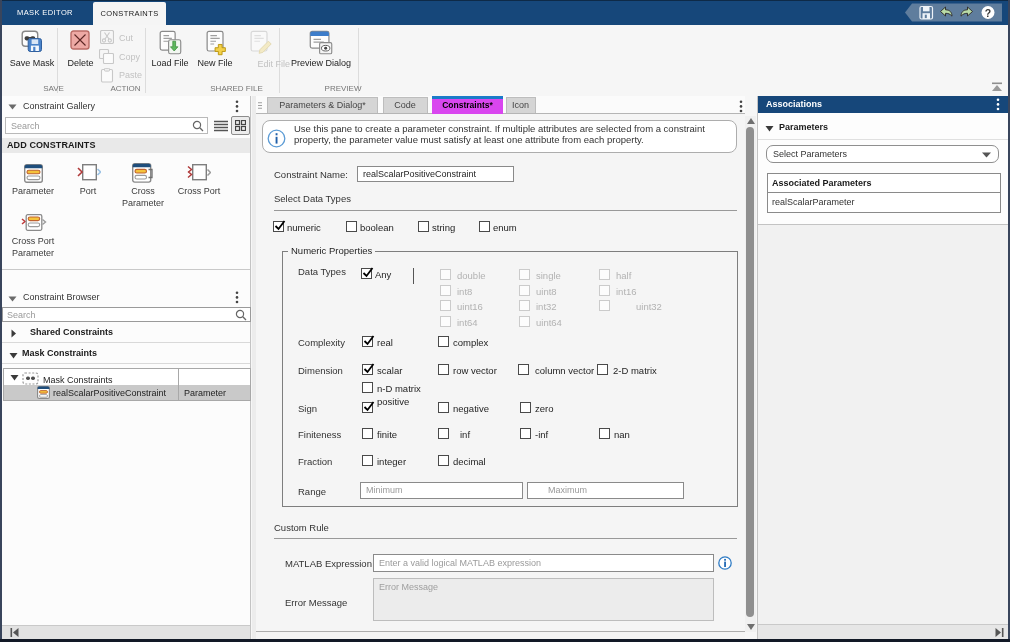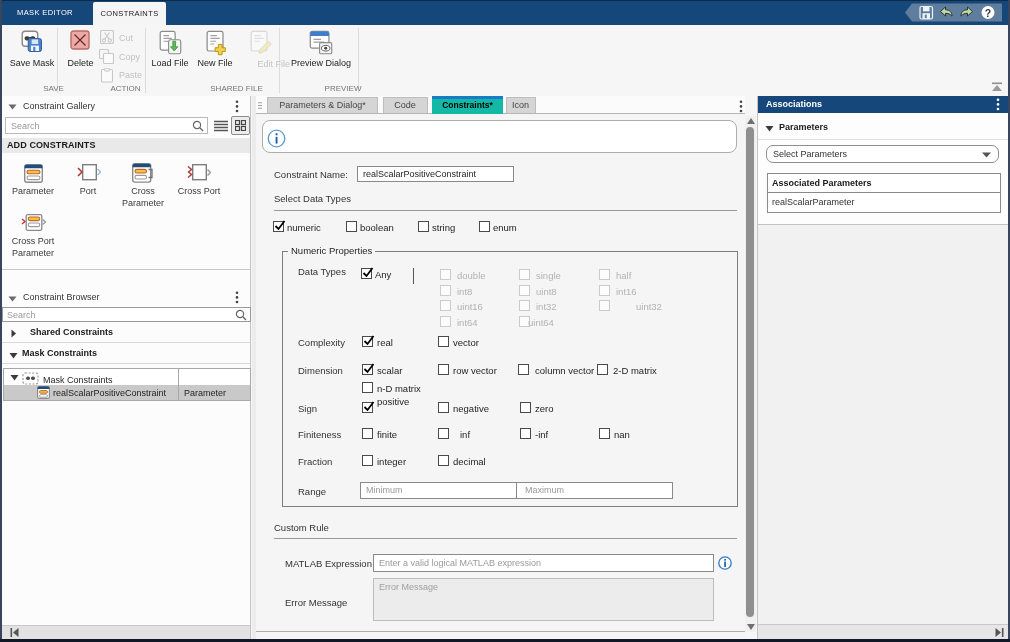--- a/index.html
+++ b/index.html
@@ -248,35 +248,36 @@
 </div>
 <div id="gutter" class="abs"></div>
 <div id="tabsbar" class="abs">
   <div class="abs" style="left:0;top:17px;width:489px;height:1px;background:#b5b5b5"></div>
   <div class="abs" style="left:0;top:18px;width:489px;height:2px;background:#f5f5f5"></div>
   <svg class="abs" style="left:2px;top:6px" width="4" height="7" viewBox="0 0 4 7">
       <path d="M0 0.7 h4 M0 3.5 h4 M0 6.3 h4" stroke="#a0a0a0" stroke-width="1.1"></path>
     </svg>
   <div class="abs" style="left:11px;top:1px;width:111px;height:16px;background:#d5d5d5;border:1px solid #bdbdbd;border-bottom:none;text-align:center;line-height:15px;color:#454545">Parameters &amp; Dialog*</div>
   <div class="abs" style="left:126.5px;top:1px;width:45px;height:16px;background:#d5d5d5;border:1px solid #bdbdbd;border-bottom:none;text-align:center;line-height:15px;color:#454545">Code</div>
-  <div class="abs" style="left:176px;top:0;width:71px;height:18px;background:#14b8a6;border-top:3px solid #1a7bc9;text-align:center;line-height:13px;color:#000;font-weight:bold;font-size:8.5px">Constraints*</div>
+  <div class="abs" style="left:176px;top:0;width:71px;height:18px;background:#d946ef;border-top:3px solid #1a7bc9;text-align:center;line-height:13px;color:#000;font-weight:bold;font-size:8.5px">Constraints*</div>
   <div class="abs" style="left:249.5px;top:1px;width:30px;height:16px;background:#d5d5d5;border:1px solid #bdbdbd;border-bottom:none;text-align:center;line-height:15px;color:#454545">Icon</div>
   <svg class="abs" style="left:483px;top:4px" width="4" height="13" viewBox="0 0 4 13">
       <circle cx="2" cy="1.8" r="1.3" fill="#444"></circle>
       <circle cx="2" cy="6.4" r="1.3" fill="#444"></circle>
       <circle cx="2" cy="11" r="1.3" fill="#444"></circle>
     </svg>
 </div>
 <div id="center" class="abs">
   <div class="abs" style="left:6px;top:4px;width:475px;height:33px;border:1px solid #adadad;border-radius:8px;background:#fff"></div>
   <svg class="abs" style="left:11px;top:13px" width="19" height="19" viewBox="0 0 19 19">
     <circle cx="9.5" cy="9.5" r="8.3" fill="#fff" stroke="#5b9bd5" stroke-width="1.3"></circle>
     <rect x="8.6" y="7.8" width="1.9" height="6.8" fill="#1f5fa9"></rect>
     <rect x="8.6" y="4.2" width="1.9" height="2.1" fill="#1f5fa9"></rect>
   </svg>
+  <div class="abs" style="left:38px;top:7px;width:440px;font-size:9.5px;line-height:11px;color:#333">Use this pane to create a parameter constraint. If multiple attributes are selected from a constraint<br>property, the parameter value must satisfy at least one attribute from each property.</div>
   <div class="flab" style="left:18px;top:53px">Constraint Name:</div>
   <div class="abs" style="left:101px;top:50px;width:157px;height:16px;border:1px solid #8a8a8a;background:#fff;font-size:9px;line-height:14px;padding-left:5px">realScalarPositiveConstraint</div>
   <div class="flab" style="left:18px;top:77px">Select Data Types</div>
   <div class="abs" style="left:18px;top:94px;width:463px;height:1px;background:#999"></div>
   <span class="cb cbk" style="left:17px;top:105px">
       <svg width="14" height="14" viewBox="0 0 14 14">
         <path d="M2.5 7 L5.5 10 L11.5 2" stroke="#000" stroke-width="1.8" fill="none"></path>
       </svg>
     </span>
   <div class="lab" style="left:31px;top:106px">numeric</div>
@@ -310,30 +311,30 @@
     <div class="labd" style="left:360px;top:170px">int16</div>
   <span class="cbd" style="left:184px;top:184px"></span>
     <div class="labd" style="left:201px;top:185px">uint16</div>
   <span class="cbd" style="left:263px;top:184px"></span>
     <div class="labd" style="left:280px;top:185px">int32</div>
   <span class="cbd" style="left:343px;top:184px"></span>
     <div class="labd" style="left:380px;top:185px">uint32</div>
   <span class="cbd" style="left:184px;top:200px"></span>
     <div class="labd" style="left:201px;top:201px">int64</div>
   <span class="cbd" style="left:263px;top:200px"></span>
-    <div class="labd" style="left:272px;top:201px">uint64</div>
+    <div class="labd" style="left:280px;top:201px">uint64</div>
   <div class="flab" style="left:42px;top:221px">Complexity</div>
   <span class="cb cbk" style="left:106px;top:220px">
       <svg width="14" height="14" viewBox="0 0 14 14">
         <path d="M2.5 7 L5.5 10 L11.5 2" stroke="#000" stroke-width="1.8" fill="none"></path>
       </svg>
     </span>
   <div class="lab" style="left:121px;top:221px">real</div>
   <span class="cb" style="left:182px;top:220px"></span>
-  <div class="lab" style="left:197px;top:221px">vector</div>
+  <div class="lab" style="left:197px;top:221px">complex</div>
   <div class="flab" style="left:42px;top:249px">Dimension</div>
   <span class="cb cbk" style="left:106px;top:248px">
       <svg width="14" height="14" viewBox="0 0 14 14">
         <path d="M2.5 7 L5.5 10 L11.5 2" stroke="#000" stroke-width="1.8" fill="none"></path>
       </svg>
     </span>
   <div class="lab" style="left:121px;top:249px">scalar</div>
   <span class="cb" style="left:182px;top:248px"></span>
   <div class="lab" style="left:197px;top:249px">row vector</div>
   <span class="cb" style="left:262px;top:248px"></span>
@@ -362,21 +363,21 @@
   <div class="lab" style="left:279px;top:313px">-inf</div>
   <span class="cb" style="left:343px;top:312px"></span>
   <div class="lab" style="left:358px;top:313px">nan</div>
   <div class="flab" style="left:42px;top:340px">Fraction</div>
   <span class="cb" style="left:106px;top:339px"></span>
   <div class="lab" style="left:121px;top:340px">integer</div>
   <span class="cb" style="left:182px;top:339px"></span>
   <div class="lab" style="left:197px;top:340px">decimal</div>
   <div class="flab" style="left:42px;top:370px">Range</div>
   <div class="abs" style="left:104px;top:366px;width:163px;height:17px;border:1px solid #8a8a8a;background:#fff;font-size:9px;line-height:15px;padding-left:5px;color:#9a9a9a">Minimum</div>
-  <div class="abs" style="left:260px;top:366px;width:157px;height:17px;border:1px solid #8a8a8a;background:#fff;font-size:9px;line-height:15px;padding-left:8px;color:#9a9a9a">Maximum</div>
+  <div class="abs" style="left:271px;top:366px;width:157px;height:17px;border:1px solid #8a8a8a;background:#fff;font-size:9px;line-height:15px;padding-left:20px;color:#9a9a9a">Maximum</div>
   <div class="flab" style="left:18px;top:406px">Custom Rule</div>
   <div class="abs" style="left:18px;top:422px;width:463px;height:1px;background:#999"></div>
   <div class="flab" style="left:29px;top:442px">MATLAB Expression</div>
   <div class="abs" style="left:117px;top:438px;width:341px;height:18px;border:1px solid #8a8a8a;background:#fff;font-size:9px;line-height:16px;padding-left:5px;color:#9a9a9a">Enter a valid logical MATLAB expression</div>
   <svg class="abs" style="left:462px;top:440px" width="14" height="14" viewBox="0 0 14 14">
     <circle cx="7" cy="7" r="6.2" fill="#fff" stroke="#2f7bc4" stroke-width="1.3"></circle>
     <rect x="6.2" y="5.6" width="1.7" height="5.4" fill="#1560b0"></rect>
     <rect x="6.2" y="2.9" width="1.7" height="1.8" fill="#1560b0"></rect>
   </svg>
   <div class="flab" style="left:29px;top:481px">Error Message</div>

